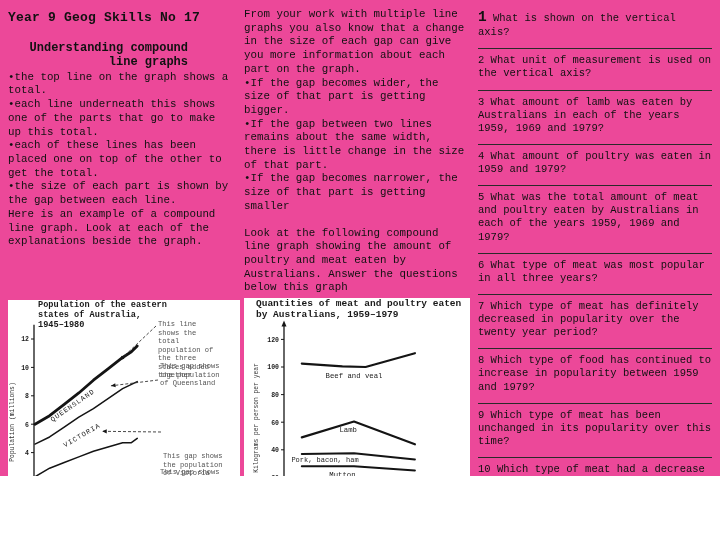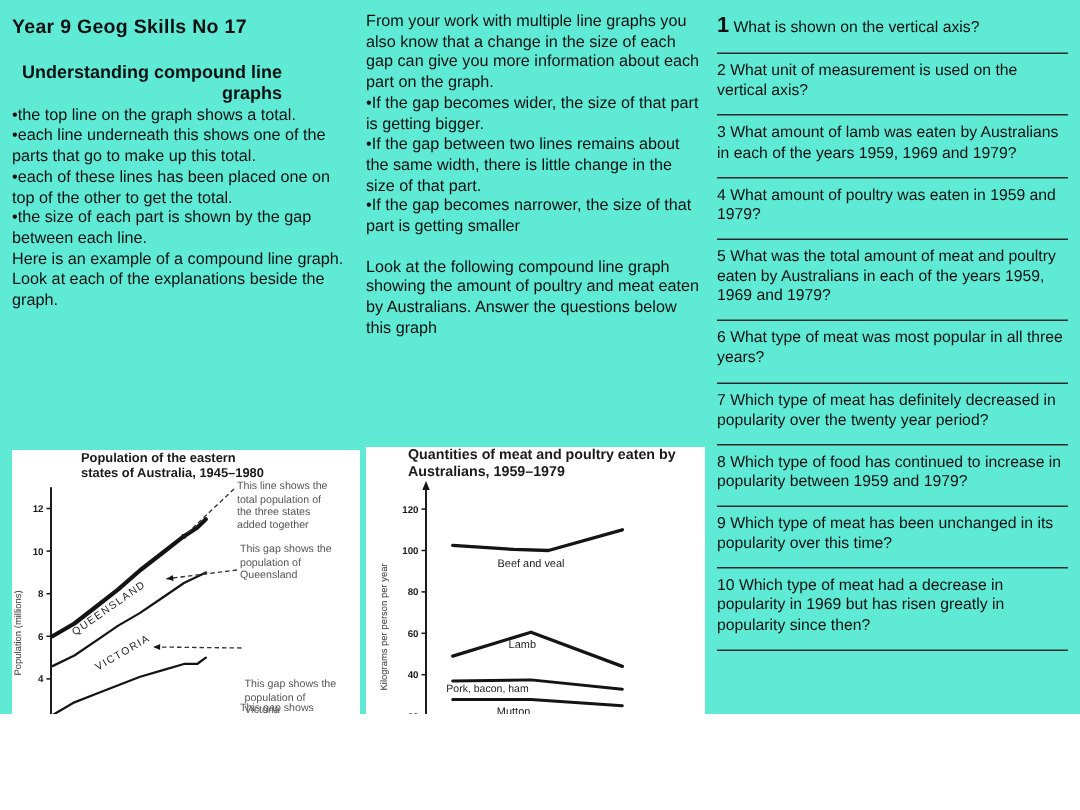--- a/index.html
+++ b/index.html
@@ -1,33 +1,33 @@
 <!DOCTYPE html>
 <html><head>
 <meta charset="utf-8">
 <style>
   html,body{margin:0;padding:0;background:#fff;}
-  #page{position:relative;width:720px;height:476px;background:#5eead4;overflow:hidden;
-        font-family:Liberation Sans, sans-serif;color:#111;}
+  #page{position:relative;width:720px;height:476px;background:#ec4899;overflow:hidden;
+        font-family:Liberation Mono, monospace;color:#111;}
   .col{position:absolute;top:8px;}
   #col-left{left:8px;width:226px;}
   #col-mid{left:244px;width:224px;}
   #col-right{left:478px;width:234px;}
 
   .doc-title{font-size:13px;font-weight:bold;margin:2px 0 16px 0;letter-spacing:.2px;}
   .doc-subtitle{font-size:12px;font-weight:bold;line-height:1.2;margin:0 0 1px 0;width:180px;text-align:right;}
   .para{font-size:10.8px;line-height:1.27;margin:0;}
   .para.gap{margin-top:13px;}
 
   
   .graph-wrap{position:absolute;background:#fff;}
   #graph1{left:8px;top:300px;width:232px;height:238px;}
   #graph2{left:244px;top:298px;width:226px;height:240px;}
   .graph-wrap svg{position:absolute;left:0;top:0;}
-  .gtitle{position:absolute;font-weight:bold;color:#1a1a1a;line-height:1.18;margin-left:16px;}
+  .gtitle{position:absolute;font-weight:bold;color:#1a1a1a;line-height:1.18;}
   #graph1 .gtitle{left:30px;top:0;width:130px;font-size:8.6px;}
   #graph2 .gtitle{left:12px;top:0;width:212px;font-size:9.5px;}
   .ann{position:absolute;font-size:7.1px;line-height:1.2;color:#555;}
   .source-note{position:absolute;left:96px;top:214px;font-size:6.4px;font-style:italic;color:#444;}
 
   
   .q{font-size:10.5px;line-height:1.25;margin:0;}
   .qnum{font-weight:normal;}
   .qnum.first{font-weight:bold;font-size:14.5px;}
   .answer-line{border-bottom:1.4px solid #2a2a2a;height:9px;margin:0 0 5px 0;}

